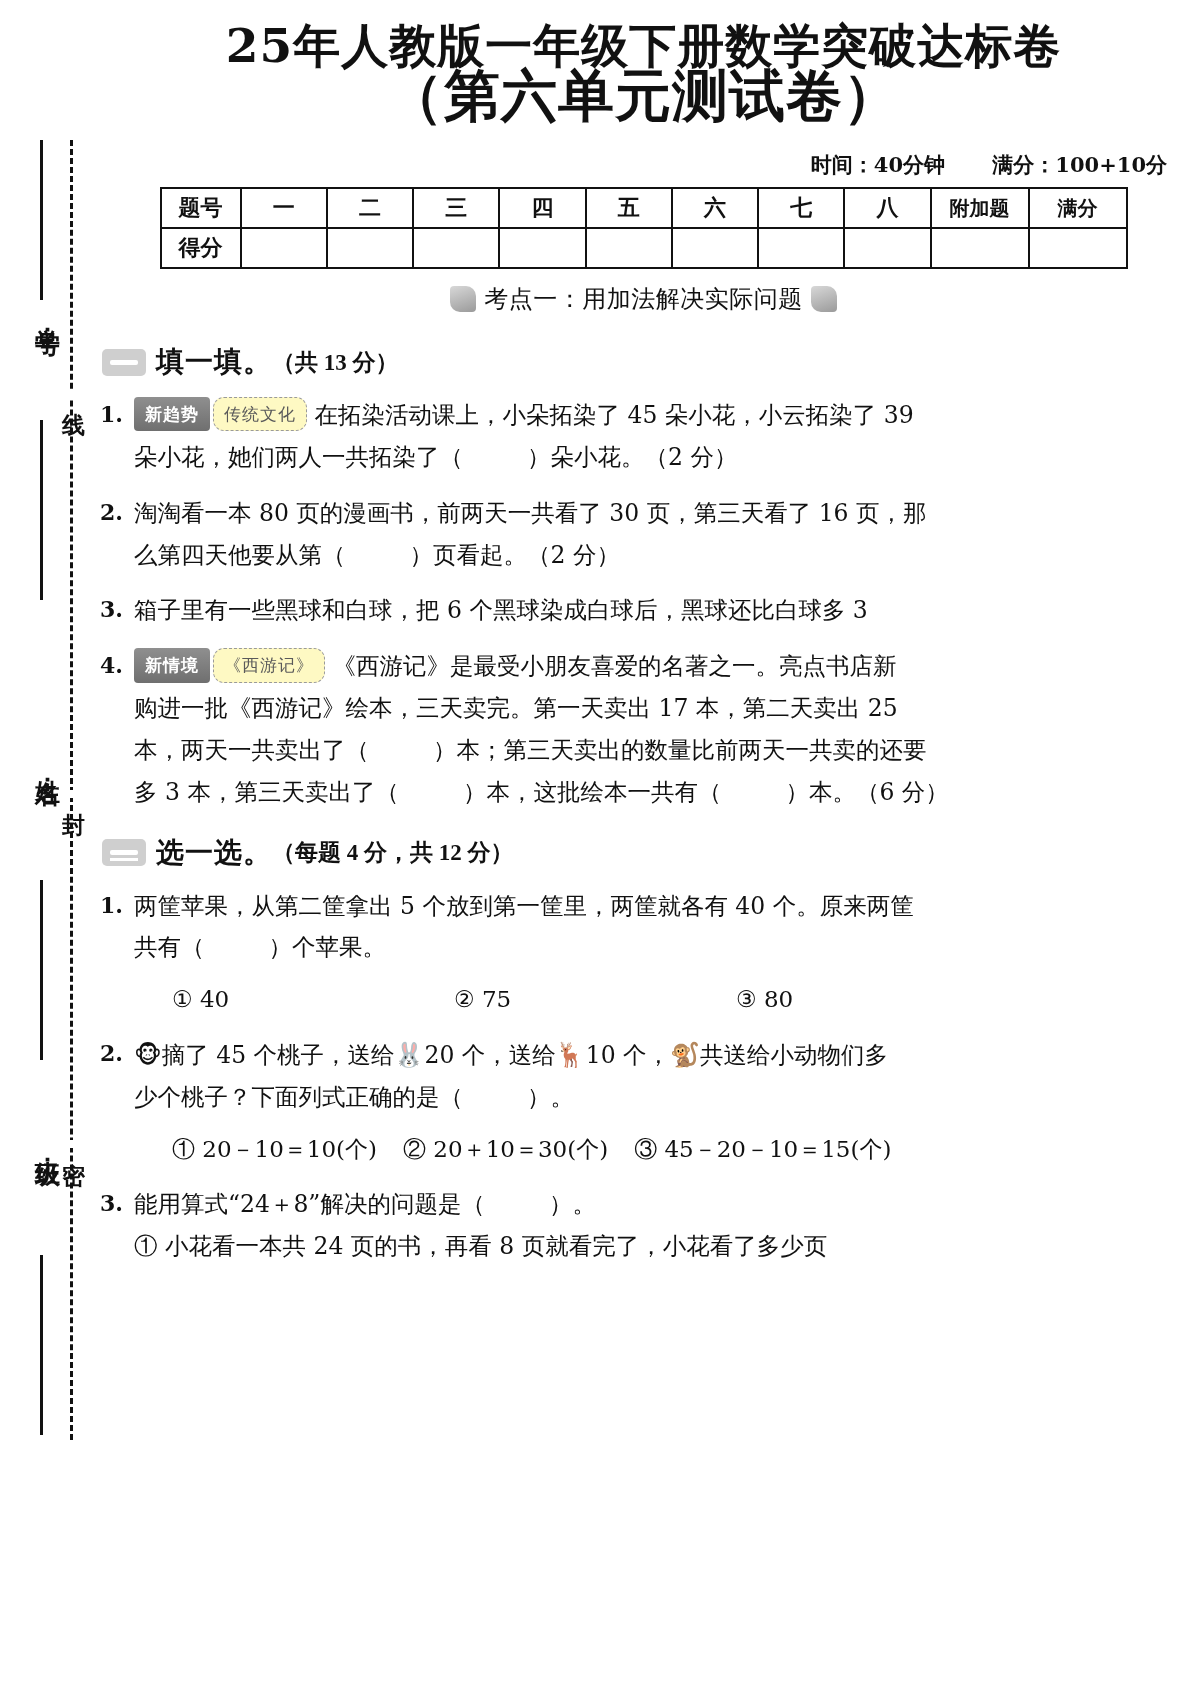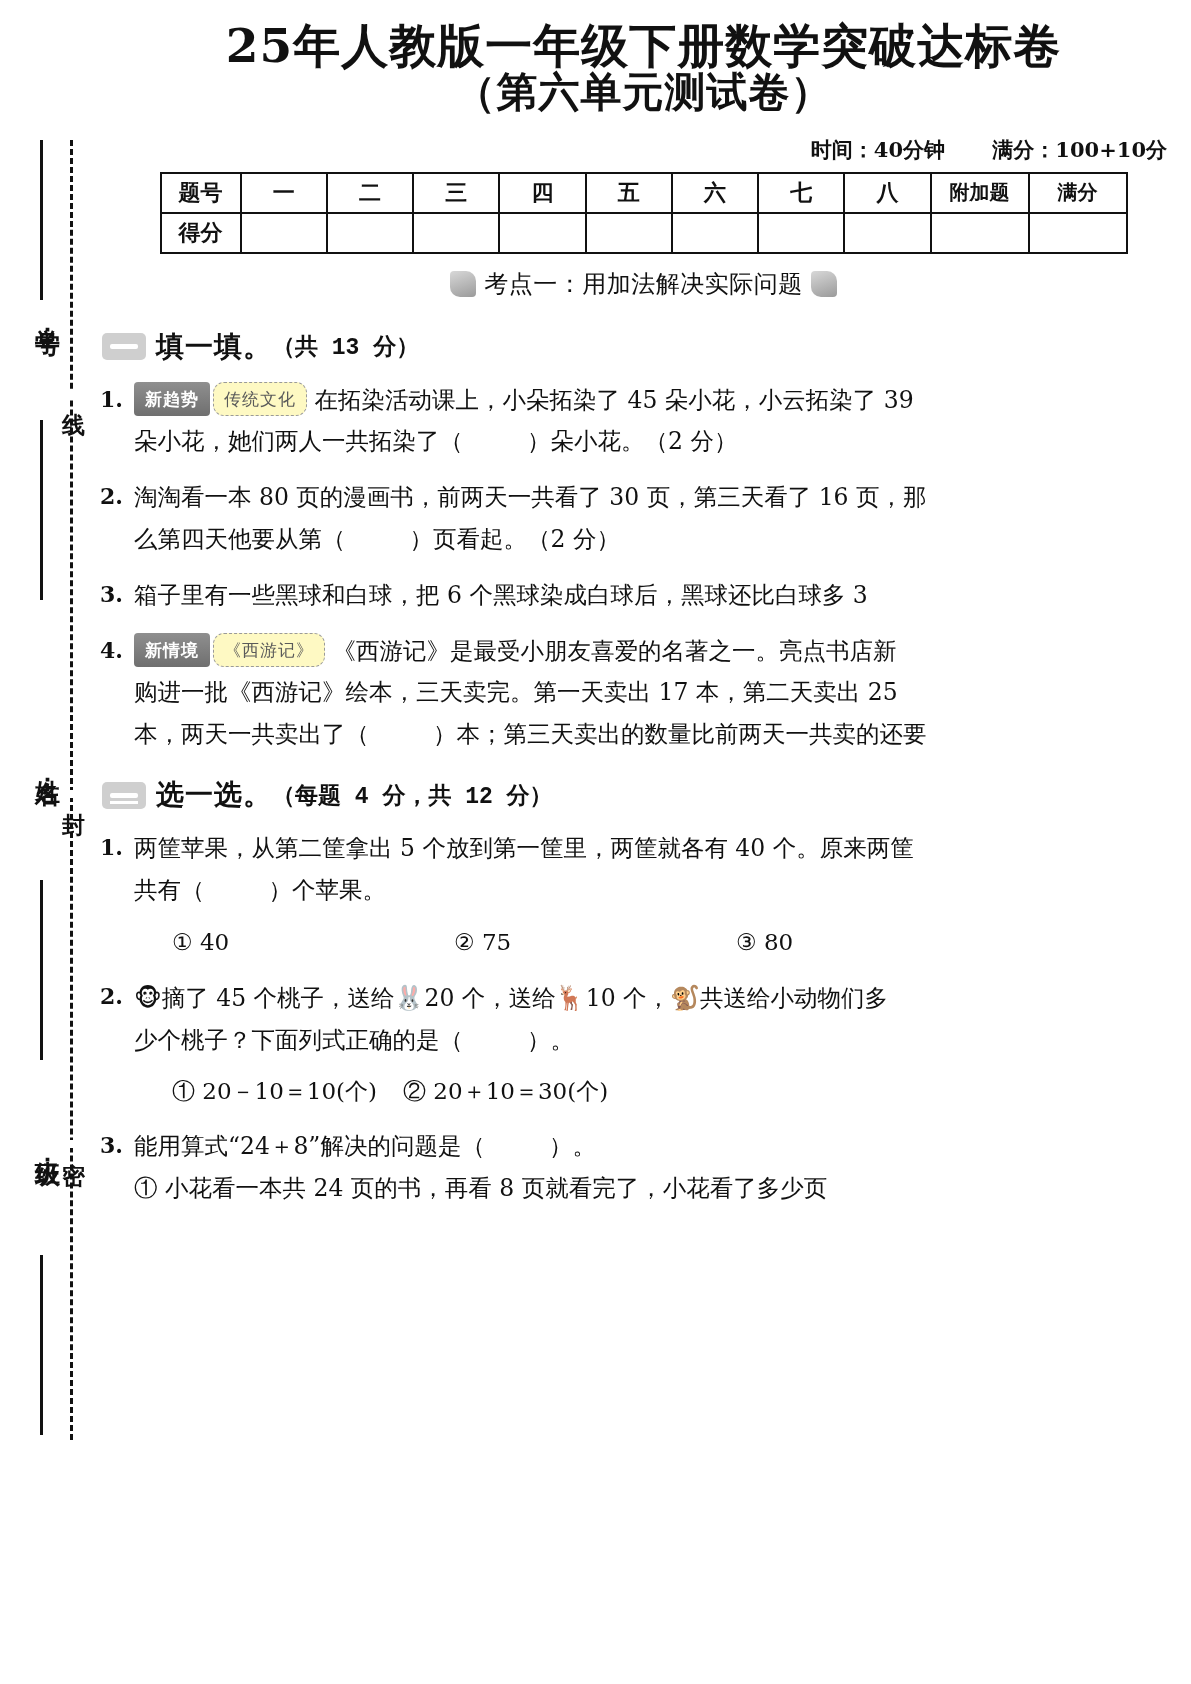--- a/index.html
+++ b/index.html
@@ -49,21 +49,21 @@
   }
 
   
   .title{
     text-align:center;
     font-family:"DejaVu Serif",serif;
     font-weight:bold;
     line-height:1.04;
   }
   .title-l1{font-size:47px;letter-spacing:1px;padding-top:22px;}
-  .title-l2{font-size:41px;letter-spacing:1px;}
+  .title-l2{font-size:56px;letter-spacing:1px;font-family:Liberation Mono, monospace;}
 
   
   .meta{
     margin-top:22px;
     padding-right:24px;
     text-align:right;
     font-weight:bold;
     font-size:21px;
     font-family:"DejaVu Serif",serif;
   }
@@ -106,21 +106,21 @@
     border-radius:4px 10px 4px 10px;
     vertical-align:-5px;
     margin:0 8px;
   }
 
   
   .sec{
     margin:20px 0 6px 6px;
     font-size:27px;
     font-weight:bold;
-    font-family:Liberation Mono, monospace;
+    font-family:Liberation Serif, serif;
     display:flex;align-items:center;
   }
   .sec-badge{
     display:inline-block;
     width:44px;height:27px;
     background:#cfcfcf;
     border-radius:5px;
     position:relative;
     margin-right:10px;
     flex:0 0 auto;
@@ -289,20 +289,21 @@
       <p>箱子里有一些黑球和白球，把 6 个黑球染成白球后，黑球还比白球多 3</p>
     </div>
   </div>
 
   <div class="q">
     <div class="q-num">4.</div>
     <div class="q-body">
       <p><span class="tag-dark">新情境</span><span class="tag-light">《西游记》</span> <span>《西游记》是最受小朋友喜爱的名著之一。亮点书店新</span></p>
       <p>购进一批《西游记》绘本，三天卖完。第一天卖出 17 本，第二天卖出 25</p>
       <p><span>本，两天一共卖出了（</span><span class="blank"></span><span>）本；第三天卖出的数量比前两天一共卖的还要</span></p>
+      <p><span>多 3 本，第三天卖出了（</span><span class="blank"></span><span>）本，这批绘本一共有（</span><span class="blank"></span><span>）本。（6 分）</span></p>
     </div>
   </div>
 
   <div class="sec">
     <span class="sec-badge two"></span>
     <span class="sec-title">选一选。</span>
     <span class="sec-sub">（每题 4 分，共 12 分）</span>
   </div>
 
   <div class="q">
@@ -319,20 +320,21 @@
   </div>
 
   <div class="q">
     <div class="q-num">2.</div>
     <div class="q-body">
       <p><span class="emoji">🐵</span><span>摘了 45 个桃子，送给</span><span class="emoji">🐰</span><span>20 个，送给</span><span class="emoji">🦌</span><span>10 个，</span><span class="emoji">🐒</span><span>共送给小动物们多</span></p>
       <p><span>少个桃子？下面列式正确的是（</span><span class="blank"></span><span>）。</span></p>
       <div class="opts eq">
         <span class="op">① 20－10＝10(个)</span>
         <span class="op">② 20＋10＝30(个)</span>
+        <span class="op">③ 45－20－10＝15(个)</span>
       </div>
     </div>
   </div>
 
   <div class="q">
     <div class="q-num">3.</div>
     <div class="q-body">
       <p><span>能用算式“24＋8”解决的问题是（</span><span class="blank"></span><span>）。</span></p>
       <p class="sub">① 小花看一本共 24 页的书，再看 8 页就看完了，小花看了多少页</p>
     </div>

